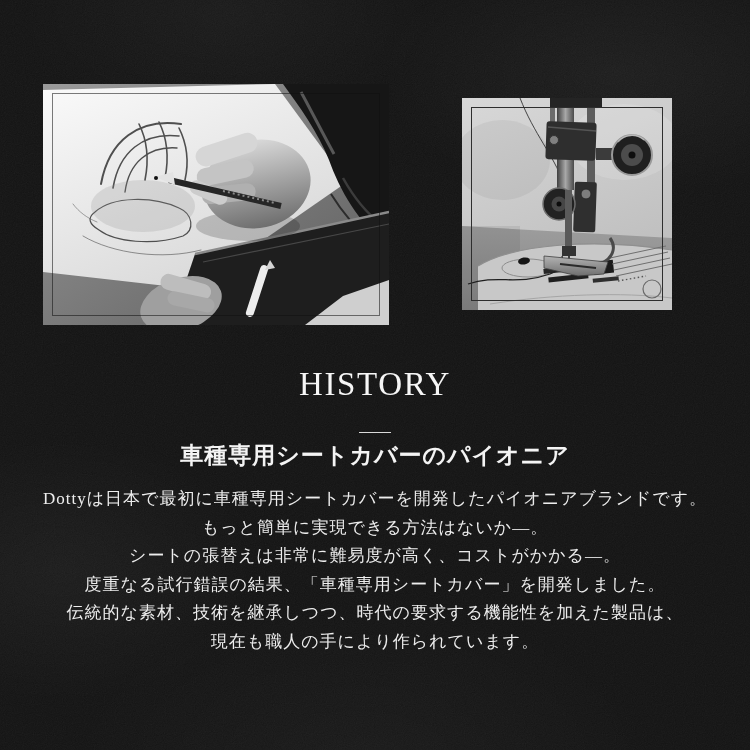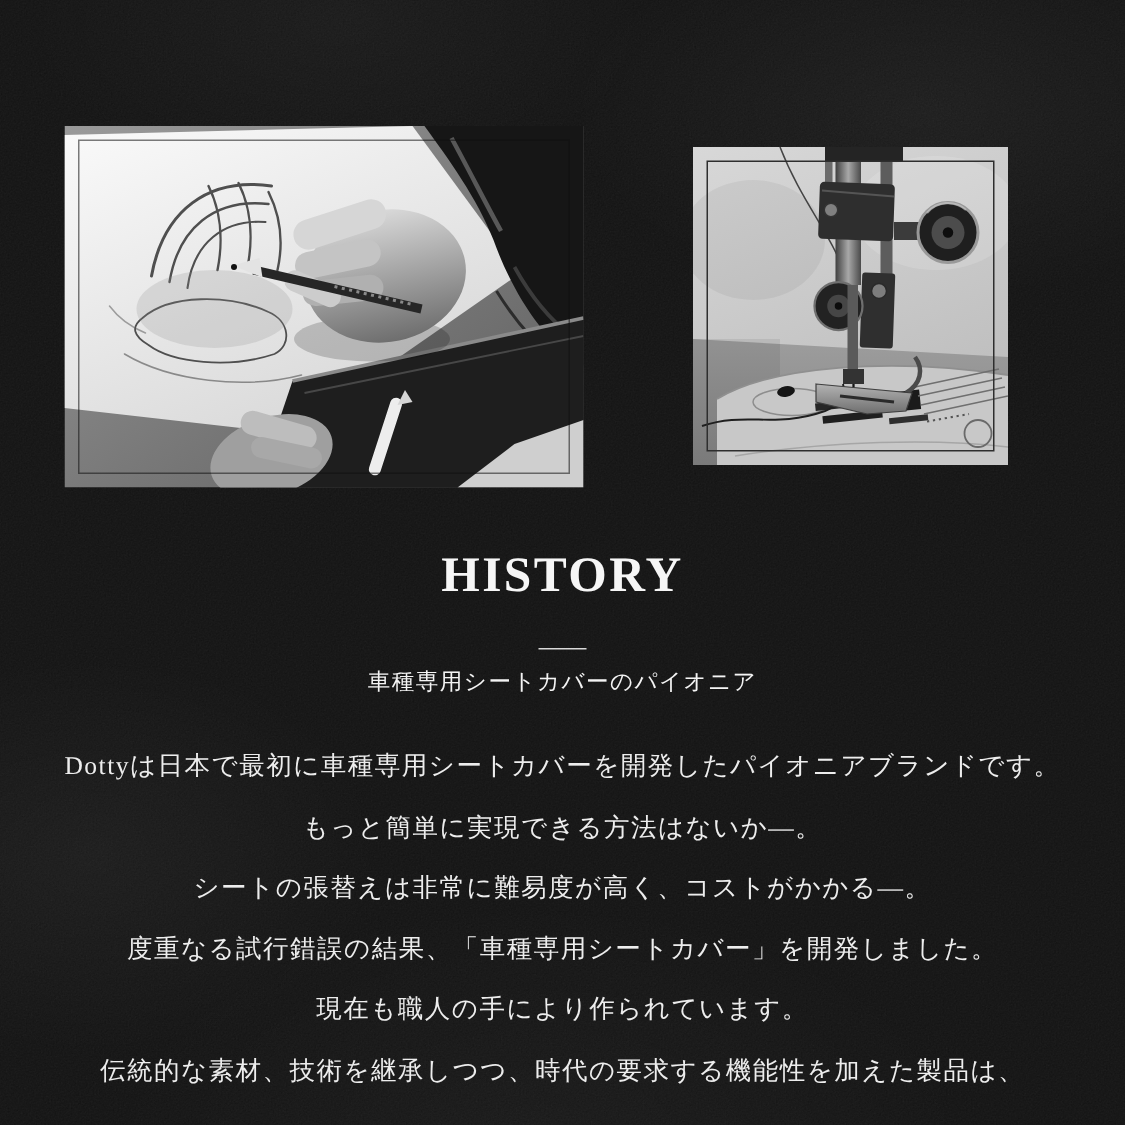--- a/index.html
+++ b/index.html
@@ -11,29 +11,29 @@
       radial-gradient(ellipse 280px 190px at 8% 76%, rgba(255,255,255,0.04), transparent 70%),
       radial-gradient(ellipse 420px 240px at 48% 102%, rgba(255,255,255,0.028), transparent 70%),
       radial-gradient(ellipse 300px 160px at 30% 2%, rgba(255,255,255,0.03), transparent 70%),
       #0e0e0e;}
   .grain{position:absolute;left:0;top:0;width:750px;height:750px;opacity:.45;pointer-events:none;}
   .photo{position:absolute;}
   .photo svg{display:block;width:100%;height:100%;}
   .photo-left{left:43px;top:84px;width:346px;height:241px;}
   .photo-right{left:462px;top:98px;width:210px;height:212px;}
   .title{position:absolute;left:0;top:368px;width:750px;text-align:center;
-         font-size:33px;line-height:33px;letter-spacing:1.6px;font-weight:700;color:#f6f6f6;}
+         font-size:33px;line-height:33px;letter-spacing:1.6px;font-weight:400;color:#f6f6f6;}
   .subtitle{position:absolute;left:0;top:405px;width:750px;text-align:center;
          font-size:13px;line-height:14px;letter-spacing:1.6px;color:#ededed;}
   .divider{position:absolute;left:359px;top:432px;width:32px;height:1px;background:#d9d9d9;}
   .heading{position:absolute;left:0;top:445px;width:750px;text-align:center;
-         font-size:15px;line-height:21px;font-weight:400;letter-spacing:1px;color:#f4f4f4;}
+         font-size:23px;line-height:21px;font-weight:700;letter-spacing:1px;color:#f4f4f4;}
   .body-text{position:absolute;left:0;top:485px;width:750px;text-align:center;
          font-size:17px;line-height:28.5px;letter-spacing:1px;color:#ededed;}
-  .body-text span{display:block;margin-top:12px;}
+  .body-text span{display:block;}
 </style>
 </head>
 <body>
 
 <div class="page">
 
   <svg class="grain" width="750" height="750">
     <filter id="g1">
         <feTurbulence type="fractalNoise" baseFrequency="0.9" numOctaves="2" stitchTiles="stitch"></feTurbulence>
       <feColorMatrix type="matrix" values="0 0 0 0 0.55  0 0 0 0 0.55  0 0 0 0 0.55  0.18 0.18 0.18 0 0"></feColorMatrix>
@@ -196,17 +196,17 @@
 
   <div class="title">HISTORY</div>
   <div class="divider"></div>
   <div class="heading">車種専用シートカバーのパイオニア</div>
 
   <div class="body-text">
     <span>Dottyは日本で最初に車種専用シートカバーを開発したパイオニアブランドです。</span>
     <span>もっと簡単に実現できる方法はないか―。</span>
     <span>シートの張替えは非常に難易度が高く、コストがかかる―。</span>
     <span>度重なる試行錯誤の結果、「車種専用シートカバー」を開発しました。</span>
+    <span>伝統的な素材、技術を継承しつつ、時代の要求する機能性を加えた製品は、</span>
     <span>現在も職人の手により作られています。</span>
-    <span>伝統的な素材、技術を継承しつつ、時代の要求する機能性を加えた製品は、</span>
   </div>
 
 </div>
 
 </body></html>

